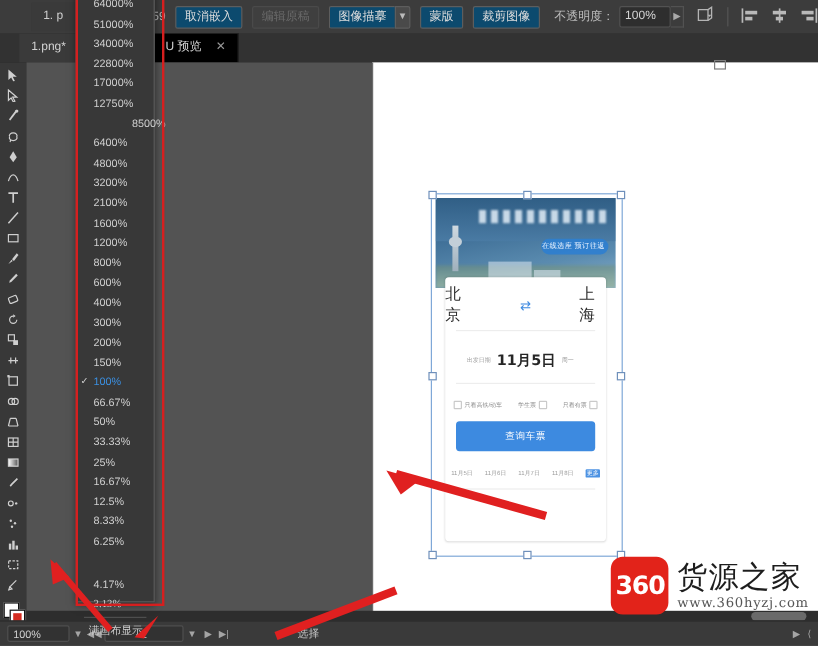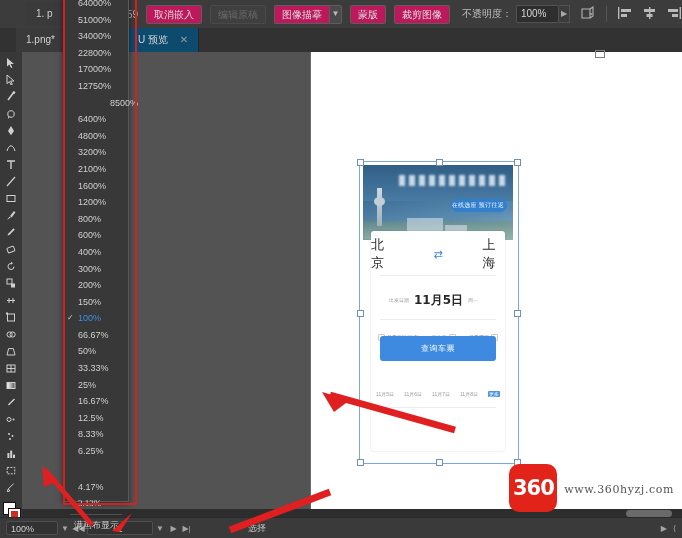--- a/index.html
+++ b/index.html
@@ -8,21 +8,21 @@
     font-family:"Liberation Sans","DejaVu Sans",sans-serif;
     font-size:11px;color:#c8c8c8;-webkit-font-smoothing:antialiased;
   }
   #app{position:absolute;inset:0;background:#3a3a3a;}
 
   
   .ctrlbar{position:absolute;left:0;top:0;width:682px;height:28px;
     background:#3c3c3c;border-bottom:1px solid #2b2b2b;display:flex;align-items:center;}
   .ctrl-dim{font-size:10px;color:#b4b4b4;margin-left:6px;white-space:nowrap;}
   .ctrl-btn{height:17px;line-height:17px;padding:0 7px;margin-left:8px;
-    background:#be185d;border:1px solid #5d5d5d;border-radius:2px;color:#ddd;font-size:10px;
+    background:#0c4a6e;border:1px solid #5d5d5d;border-radius:2px;color:#ddd;font-size:10px;
     white-space:nowrap;}
   .ctrl-btn.dis{color:#6a6a6a;border-color:#4a4a4a;background:#3f3f3f;}
   .ctrl-btn.pair{margin-left:8px;border-right:none;border-radius:2px 0 0 2px;}
   .ctrl-caret{height:17px;line-height:16px;width:14px;text-align:center;background:#4a4a4a;
     border:1px solid #5d5d5d;border-radius:0 2px 2px 0;color:#bbb;font-size:8px;}
   .ctrl-lbl{margin-left:12px;font-size:10px;color:#bdbdbd;white-space:nowrap;}
   .ctrl-num{margin-left:4px;width:48px;height:16px;line-height:16px;background:#2e2e2e;
     border:1px solid #525252;border-radius:2px;color:#d6d6d6;font-size:10px;padding-left:4px;}
   .ctrl-step{width:13px;height:16px;line-height:15px;text-align:center;background:#3c3c3c;
     border:1px solid #525252;border-left:none;color:#a9a9a9;font-size:8px;}
@@ -85,21 +85,21 @@
   .row-date{position:absolute;left:0;top:52px;width:134px;height:34px;display:flex;
     align-items:center;padding-left:18px;gap:5px;}
   .dt-lbl{font-size:5px;color:#9b9b9b;filter:blur(.35px);}
   .dt-val{font-size:12px;color:#262626;font-weight:bold;filter:blur(.4px);
     font-family:"DejaVu Sans",sans-serif;}
   .dt-week{font-size:5px;color:#9b9b9b;filter:blur(.35px);}
   .row-opts{position:absolute;left:0;top:95px;width:134px;height:22px;display:flex;
     align-items:center;justify-content:space-between;padding:0 7px;box-sizing:border-box;}
   .opt{display:flex;align-items:center;gap:2px;font-size:5px;color:#8d8d8d;filter:blur(.35px);}
   .cbx{width:5px;height:5px;border:1px solid #cacaca;border-radius:1px;display:inline-block;}
-  .btn-search{position:absolute;left:9px;top:105px;width:116px;height:25px;border-radius:3px;
+  .btn-search{position:absolute;left:9px;top:120px;width:116px;height:25px;border-radius:3px;
     background:#3d8ae0;color:#fff;font-size:8px;display:flex;align-items:center;
     justify-content:center;filter:blur(.35px);letter-spacing:.5px;}
   .row-links{position:absolute;left:0;top:155px;width:134px;height:16px;display:flex;
     align-items:center;justify-content:space-around;}
   .lk{font-size:5px;color:#9a9a9a;filter:blur(.4px);}
   .lk.hot{color:#fff;background:#4d93e3;padding:0 1px;border-radius:1px;}
 
   
   .selbox{position:absolute;left:48px;top:109px;width:158px;height:301px;
     border:1px solid #7fa8d8;pointer-events:none;}
@@ -193,21 +193,21 @@
           <rect x="5" y="8" width="6" height="3" fill="#cfcfcf"></rect>
         </svg>
     </span>
   </div>
 
   <div class="tabbar">
     <div class="tab-ghost">1. p</div>
     <div class="tab" style="left:16px;">
       <span>1.png*</span>
     </div>
-    <div class="tab" style="left:128px;background:#0c4a6e;">
+    <div class="tab" style="left:128px;background:#000000;">
       <span>U 预览</span>
       <span class="cls">✕</span>
     </div>
   </div>
 
   <div class="tools">
     <div class="tool">
         <svg width="10" height="11" viewBox="0 0 10 11">
           <path d="M1 1l7 6H4.6l1.8 3.4-1.3.6L3.3 7.6 1 9.6z" fill="#cfcfcf"></path>
         </svg>
@@ -493,16 +493,17 @@
     <div class="sb-mode">选择</div>
     <div class="sb-right">
       <span>▶</span>
       <span>⟨</span>
     </div>
   </div>
 
   <div class="wm">
     <div class="wm-badge">360</div>
     <div>
+      <div class="wm-t1">货源之家</div>
       <div class="wm-t2">www.360hyzj.com</div>
     </div>
   </div>
 </div>
 
 </body></html>

